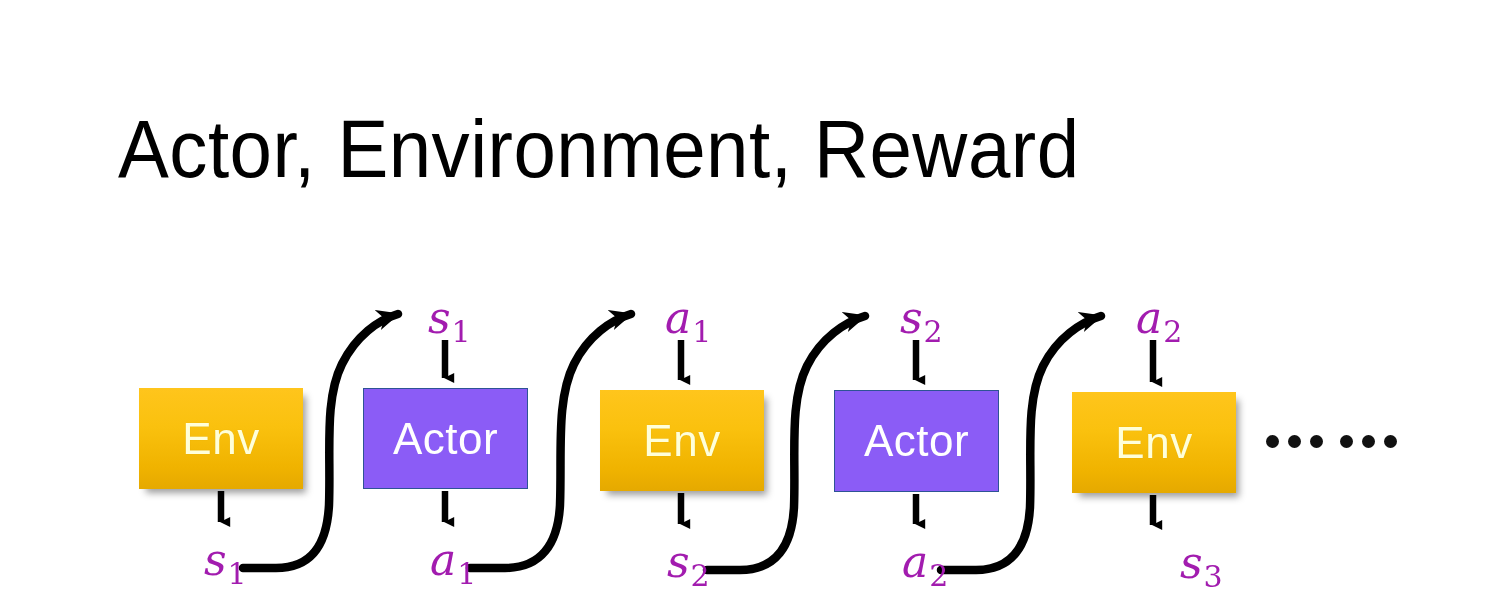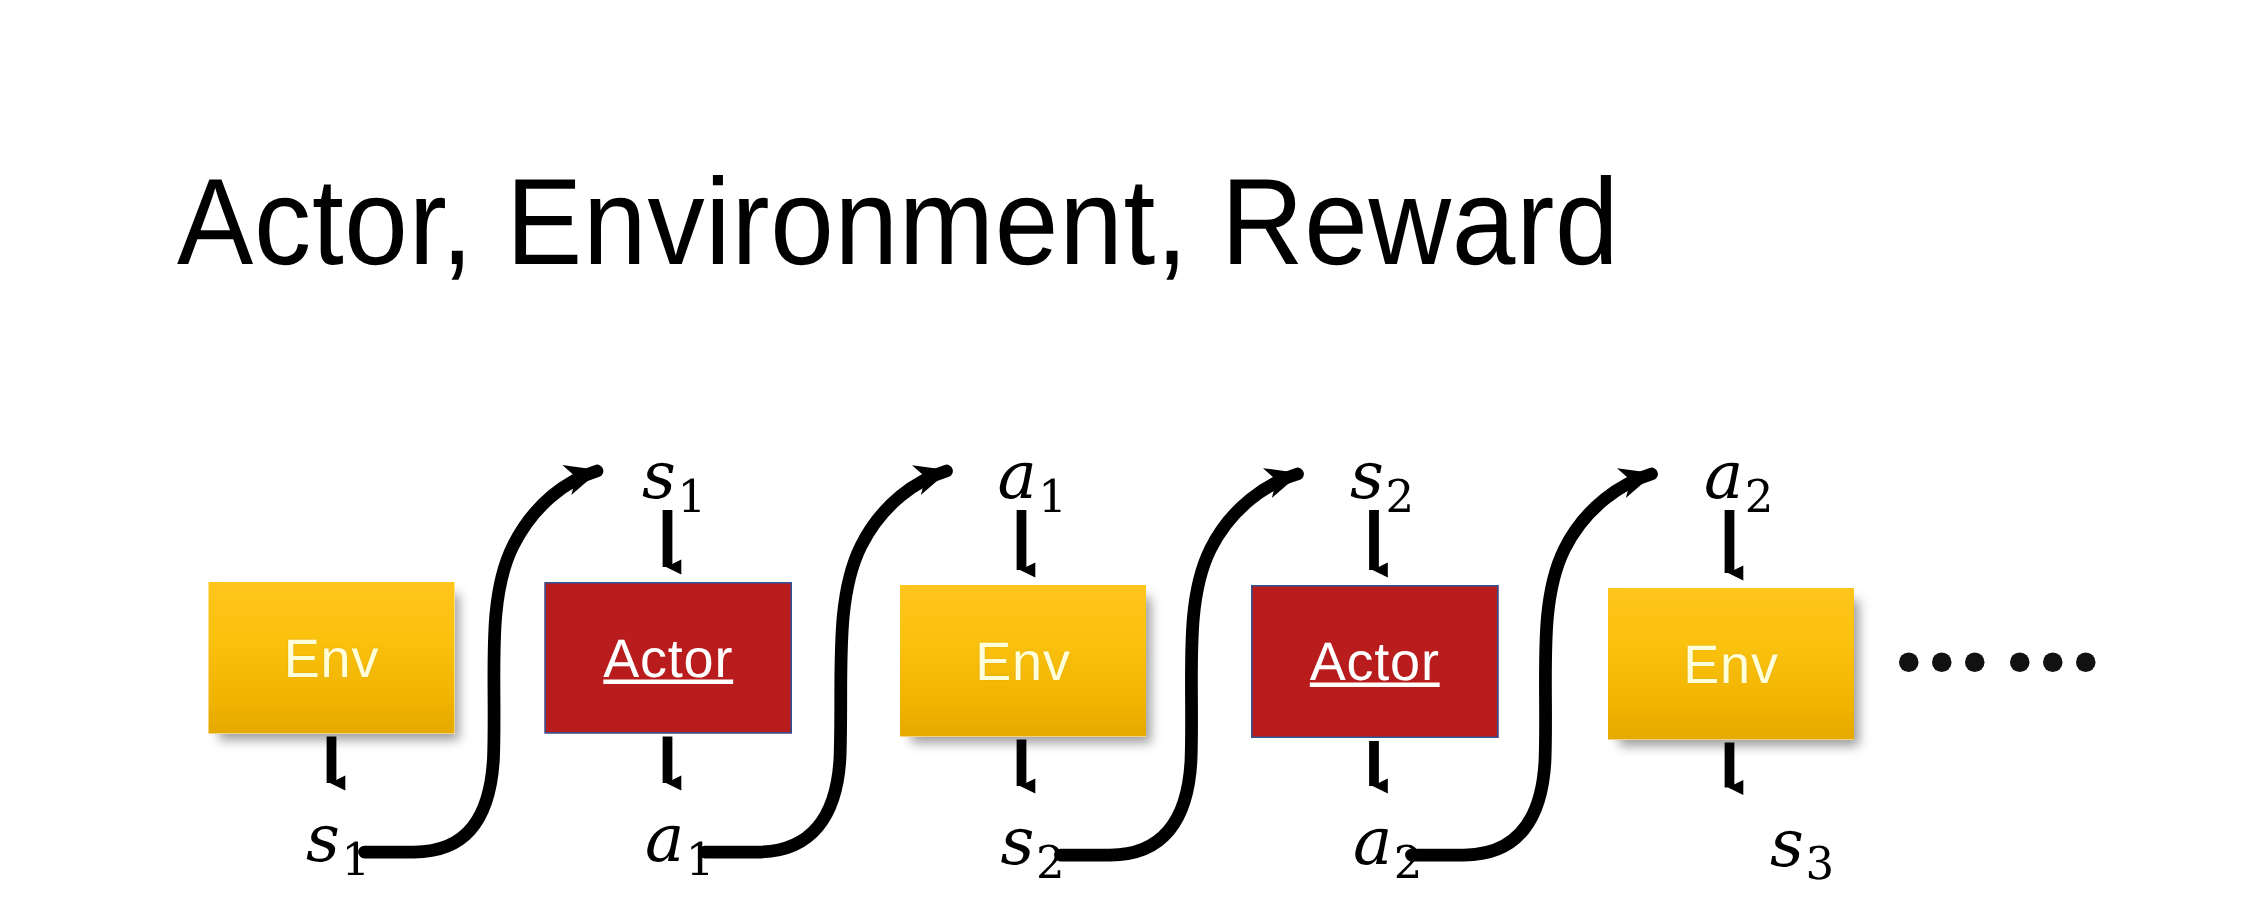--- a/index.html
+++ b/index.html
@@ -32,50 +32,49 @@
 
   
   #wires{position:absolute;left:0;top:0;width:1500px;height:608px;pointer-events:none;}
 
   
   .node{
     position:absolute;
     box-sizing:border-box;
     display:flex;align-items:center;justify-content:center;
     font-family:"Liberation Sans", sans-serif;
-    font-size:36px;
+    font-size:44px;
     font-weight:400;
     font-stretch:condensed;
     line-height:1;
     letter-spacing:0.5px;
     user-select:none;
   }
   .node.env{
     background:linear-gradient(180deg,#FFC51C 0%,#FAC10E 38%,#F0B300 78%,#E5A900 100%);
     color:#FFFFD9;
     border:none;
     box-shadow:5px 6px 7px -2px rgba(0,0,0,0.38);
     text-shadow:0 0 1px rgba(0,0,0,0.12);
   }
   .node.actor{
-    background:#b91c1c;
+    background:#8b5cf6;
     color:#FFFFFF;
     border:1.5px solid #2E5395;
     box-shadow:none;
-    text-decoration:underline;
   }
   .node .node-label{display:block;}
 
   
   .mlabel{
     position:absolute;
     font-family:"DejaVu Serif","Liberation Serif",serif;
     font-style:italic;
     font-size:44px;
-    color:#000000;
+    color:#a21caf;
     white-space:nowrap;
     user-select:none;
     line-height:1;
   }
   .mlabel .sub{
     font-size:30px;
     font-style:normal;
     vertical-align:baseline;
     position:relative;
     top:9px;

